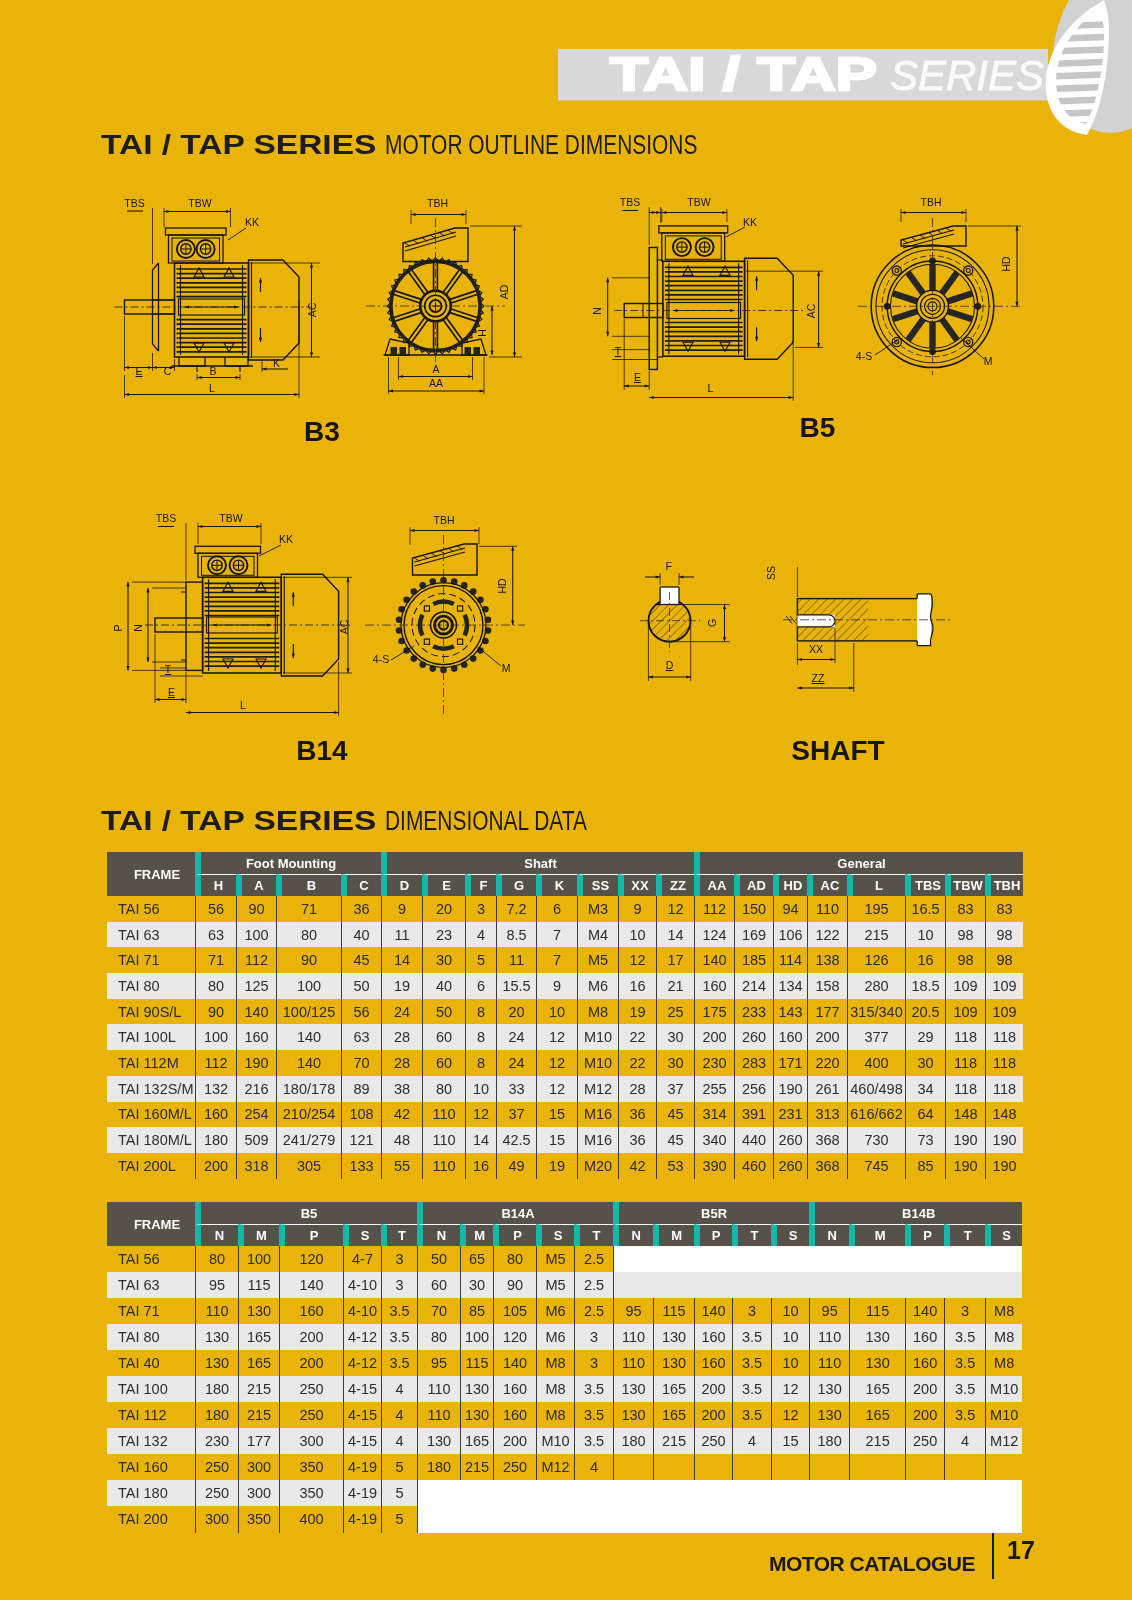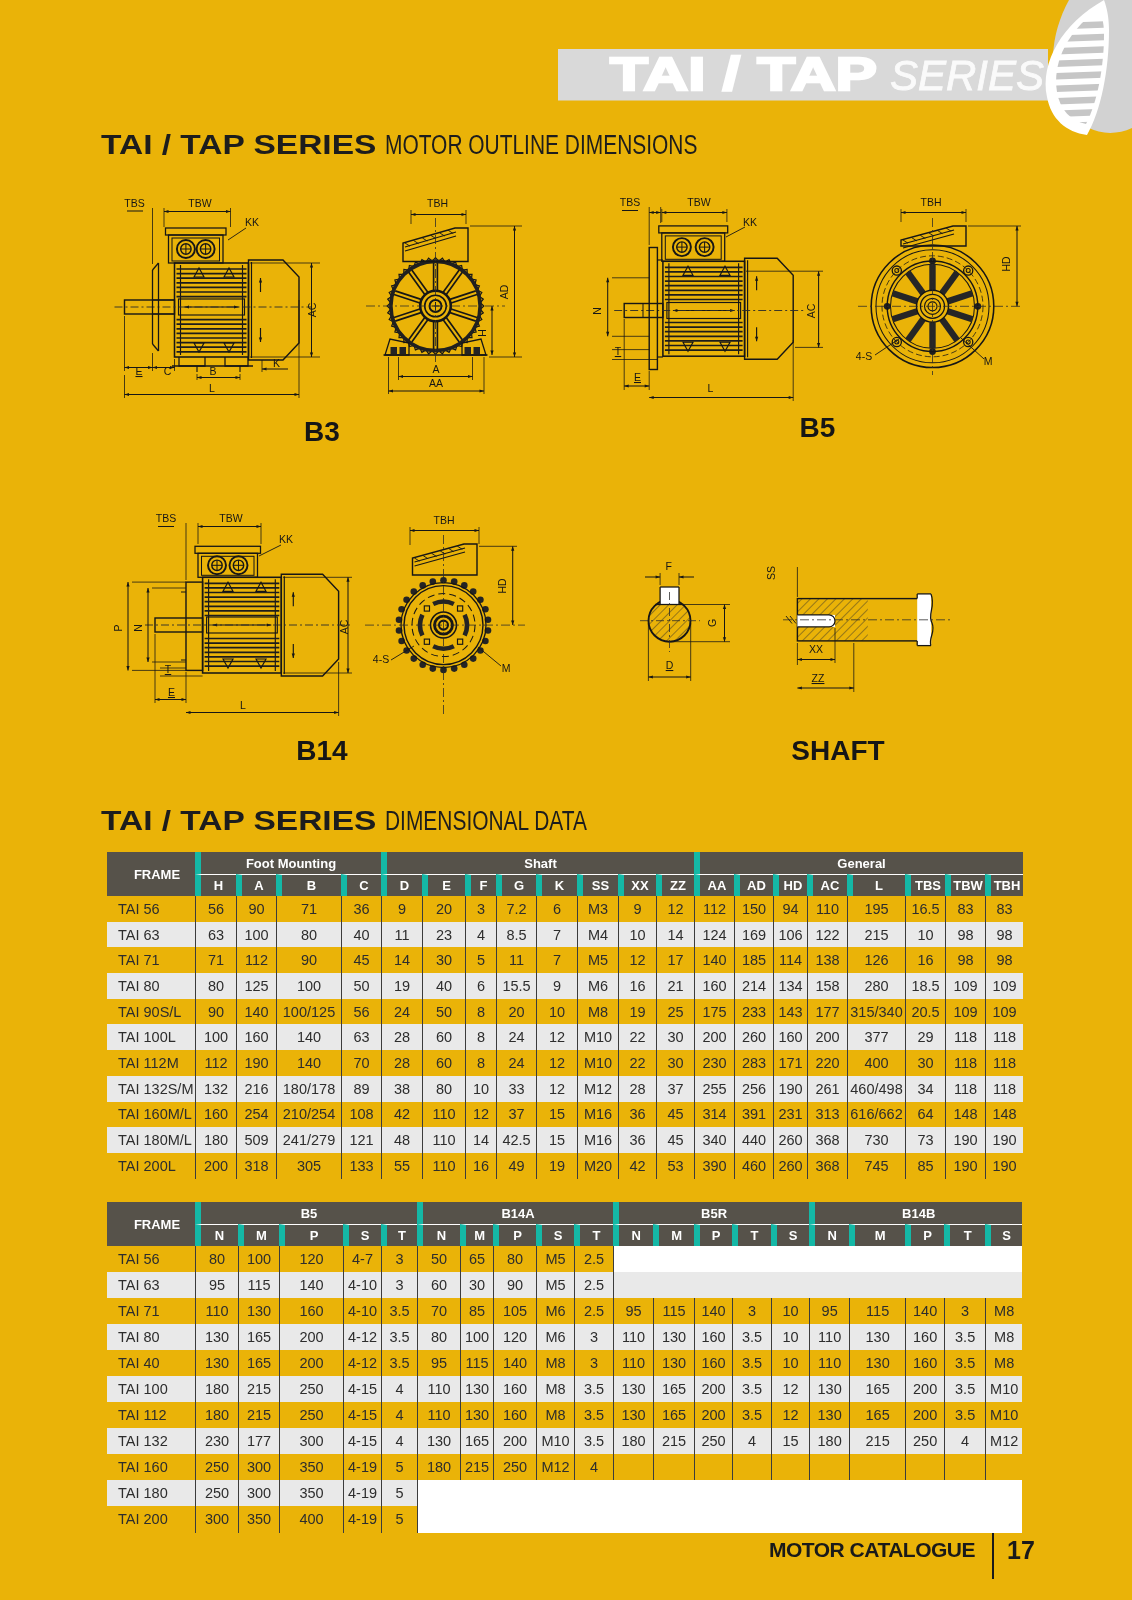--- a/index.html
+++ b/index.html
@@ -1152,16 +1152,16 @@
           <td class="dc">300</td>
           <td class="dc">350</td>
           <td class="dc">400</td>
           <td class="dc">4-19</td>
           <td class="dc">5</td>
           <td colspan="15" class="dc" style="background:#fff;border-left:1px solid #3c3c3c"></td>
         </tr>
       </tbody>
     </table>
 <div class="foot">
- <span style="position:absolute;right:47px;top:2px;font-size:21px;font-weight:bold;letter-spacing:-0.5px">MOTOR CATALOGUE</span>
+ <span style="position:absolute;right:47px;top:16px;font-size:21px;font-weight:bold;letter-spacing:-0.5px">MOTOR CATALOGUE</span>
  <span style="position:absolute;left:992px;top:-3px;width:2px;height:46px;background:#1a1a1a"></span>
  <span style="position:absolute;left:1007px;top:0px;font-size:25px;font-weight:bold">17</span>
 </div>
 </div>
 </body></html>

